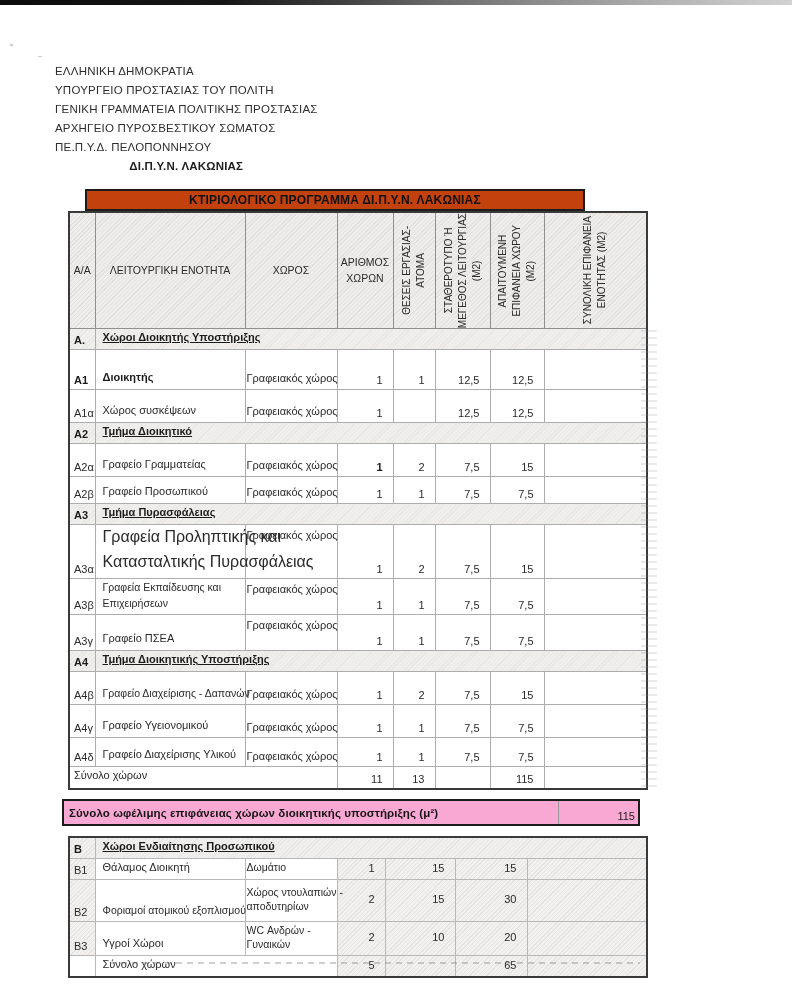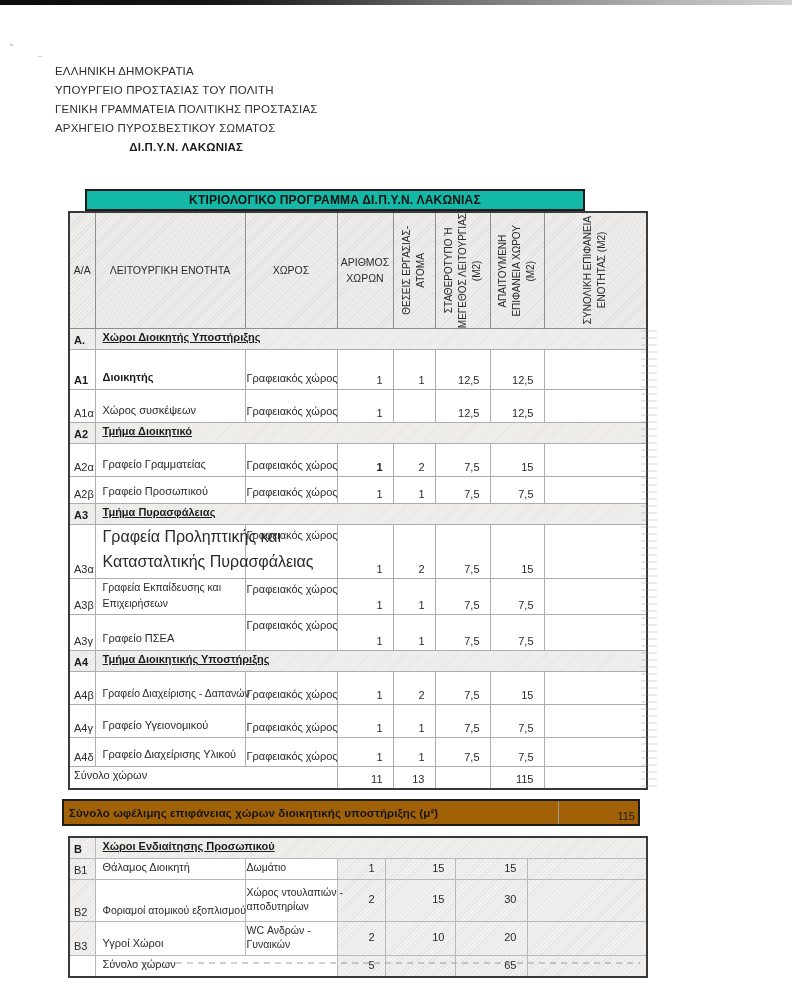--- a/index.html
+++ b/index.html
@@ -11,21 +11,21 @@
     background:linear-gradient(to right,#0c0c0c 0%,#161616 28%,#3c3c3c 42%,#6a6a6a 55%,#8c8c8c 68%,#b5b5b5 85%,#d2d2d2 100%);}
   .smudge{position:absolute;background:#9a9a9a;opacity:.5;}
 
   
   #letterhead{position:absolute;left:55px;top:62px;font-size:11.5px;line-height:19px;color:#2e2e2e;letter-spacing:.2px;}
   #letterhead .lh-line{white-space:pre;}
   #letterhead .lh-unit{font-weight:bold;color:#1d1d1d;text-align:center;}
 
   
   #titlebox{position:absolute;left:85px;top:189px;width:500px;height:22px;border:2px solid #1c1c1c;
-    display:flex;align-items:center;justify-content:center;background:#14b8a6;box-sizing:border-box;}
+    display:flex;align-items:center;justify-content:center;background:#c2410c;box-sizing:border-box;}
   #titlebox span{font-weight:bold;font-size:12px;color:#111;letter-spacing:.2px;}
 
   
   table{border-collapse:collapse;table-layout:fixed;}
   #tableA,#tableB{position:absolute;left:68px;width:578px;background:#fff;}
   #tableA{top:211px;}
   #tableB{top:836px;background:#f2f1ef;
     background-image:repeating-linear-gradient(135deg,rgba(90,90,90,.08) 0 1px,transparent 1px 3px);}
   #tableA,#tableB{border:2px solid #3a3a3a;}
   td,th{border:1px solid #adadad;padding:0;overflow:visible;box-sizing:border-box;}
@@ -54,21 +54,21 @@
   .h15{height:15px}.h25{height:15px}.h42{height:42px}.h34{height:34px}.h17{height:17px}
 
   
   #tableB td{border-color:#b8b8b8;}
   #tableB td.white{background:#fff;}
   #tableB td.sp{vertical-align:middle;font-size:10.5px;}
   #tableB td.numc{vertical-align:middle;}
 
   
   #summaryA{position:absolute;left:62px;top:799px;width:578px;height:27px;border:2px solid #1d1d1d;
-    background:#a16207;display:flex;box-sizing:border-box;}
+    background:#f9a8d4;display:flex;box-sizing:border-box;}
   #summaryA .sum-label{flex:1;font-weight:bold;font-size:11.5px;color:#141414;
     display:flex;align-items:center;padding-left:5px;letter-spacing:.1px;}
   #summaryA .sum-value{width:80px;border-left:1px solid #9a9a9a;display:flex;align-items:flex-end;
     justify-content:flex-end;padding:0 3px 2px 0;font-size:11px;color:#1a1a1a;box-sizing:border-box;}
 
   
   #noiseA{position:absolute;left:641px;top:330px;width:16px;height:460px;opacity:.18;
     background:repeating-linear-gradient(to bottom,#8a8a8a 0 2px,transparent 2px 7px);}
   #noiseBottom{position:absolute;left:110px;top:962px;width:530px;height:2px;opacity:.35;
     background:repeating-linear-gradient(to right,#777 0 6px,transparent 6px 11px);}
@@ -79,20 +79,21 @@
 <div id="page">
   <div id="scanbar"></div>
   <div class="smudge" style="left:10px;top:44px;width:3px;height:2px;transform:rotate(20deg);"></div>
   <div class="smudge" style="left:38px;top:56px;width:4px;height:1px;"></div>
 
   <div id="letterhead">
     <div class="lh-line">ΕΛΛΗΝΙΚΗ ΔΗΜΟΚΡΑΤΙΑ</div>
     <div class="lh-line">ΥΠΟΥΡΓΕΙΟ ΠΡΟΣΤΑΣΙΑΣ ΤΟΥ ΠΟΛΙΤΗ</div>
     <div class="lh-line">ΓΕΝΙΚΗ ΓΡΑΜΜΑΤΕΙΑ ΠΟΛΙΤΙΚΗΣ ΠΡΟΣΤΑΣΙΑΣ</div>
     <div class="lh-line">ΑΡΧΗΓΕΙΟ ΠΥΡΟΣΒΕΣΤΙΚΟΥ ΣΩΜΑΤΟΣ</div>
+    <div class="lh-line">ΠΕ.Π.Υ.Δ. ΠΕΛΟΠΟΝΝΗΣΟΥ</div>
     <div class="lh-line lh-unit">ΔΙ.Π.Υ.Ν. ΛΑΚΩΝΙΑΣ</div>
   </div>
 
   <div id="titlebox">
     <span>ΚΤΙΡΙΟΛΟΓΙΚΟ ΠΡΟΓΡΑΜΜΑ ΔΙ.Π.Υ.Ν. ΛΑΚΩΝΙΑΣ</span>
   </div>
 
   <table id="tableA">
     <colgroup>
       <col style="width:26px">

